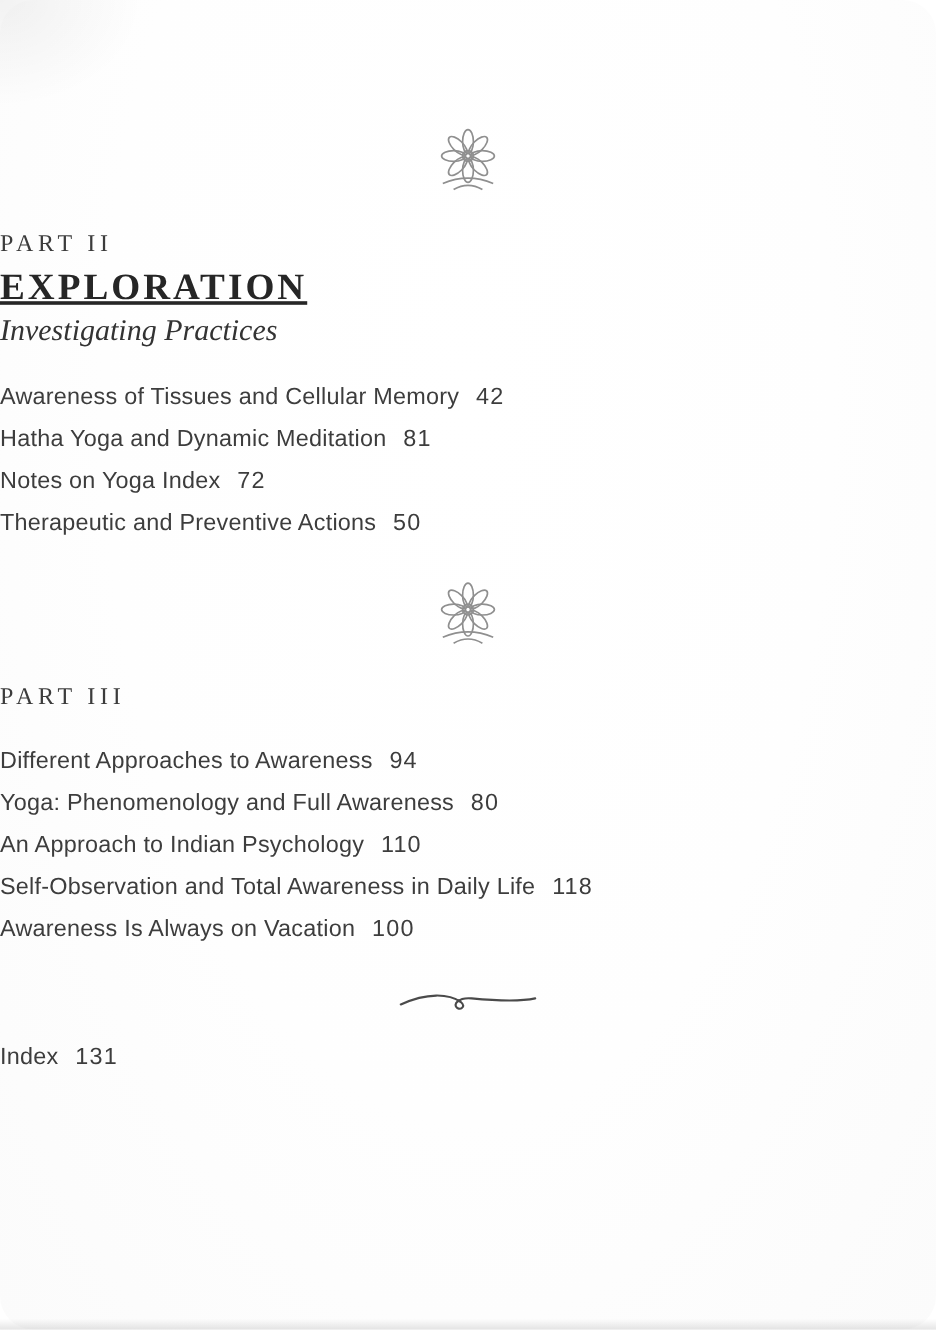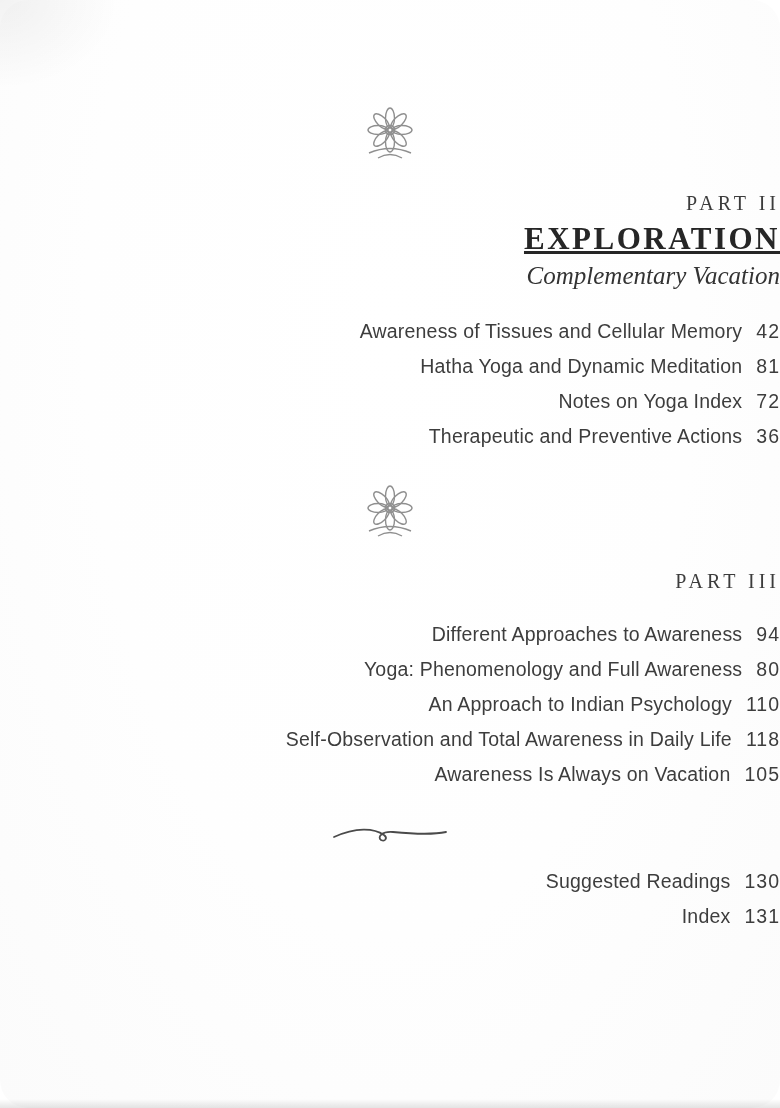--- a/index.html
+++ b/index.html
@@ -15,21 +15,21 @@
     font-family: "Liberation Sans", sans-serif;
   }
   .scan-page {
     position: relative;
     width: 780px;
     height: 1108px;
     background:
       radial-gradient(ellipse at 50% 30%, #ffffff 0%, #fefefe 55%, #fbfbfb 100%);
     box-sizing: border-box;
     padding-top: 106px;
-    text-align: right;
+    text-align: left;
     color: #3a3a3a;
     border-radius: 28px;
   }
   
   .scan-edge-bottom {
     position: absolute;
     left: 0; right: 0; bottom: 0;
     height: 9px;
     background: linear-gradient(180deg, rgba(0,0,0,0) 0%, rgba(0,0,0,0.10) 100%);
   }
@@ -69,21 +69,20 @@
   .section-subtitle {
     margin-top: 5px;
     font-family: "Liberation Serif", serif;
     font-style: italic;
     font-size: 25px;
     color: #333333;
   }
 
   .entries {
     margin-top: 24px;
-    padding-left: 20px;
   }
   .entry {
     height: 35px;
     line-height: 35px;
     font-size: 19.5px;
     color: #3d3d3d;
   }
   .entry-title {
     letter-spacing: 0.2px;
   }
@@ -135,34 +134,34 @@
           <ellipse cx="31" cy="12" rx="4.5" ry="10"></ellipse>
         </g>
       <circle cx="31" cy="24" r="4.5"></circle>
       <path d="M10 47 Q31 38 52 47"></path>
       <path d="M19 52 Q31 45 43 52"></path>
     </g>
   </svg>
 
   <div class="part-label">PART II</div>
   <div class="section-title">EXPLORATION</div>
-  <div class="section-subtitle">Complementary Vacation</div>
+  <div class="section-subtitle">Investigating Practices</div>
 
   <div class="entries">
     <div class="entry">
       <span class="entry-title">Awareness of Tissues and Cellular Memory</span><span class="entry-page">42</span>
     </div>
     <div class="entry">
       <span class="entry-title">Hatha Yoga and Dynamic Meditation</span><span class="entry-page">81</span>
     </div>
     <div class="entry">
       <span class="entry-title">Notes on Yoga Index</span><span class="entry-page">72</span>
     </div>
     <div class="entry">
-      <span class="entry-title">Therapeutic and Preventive Actions</span><span class="entry-page">36</span>
+      <span class="entry-title">Therapeutic and Preventive Actions</span><span class="entry-page">50</span>
     </div>
   </div>
 
   <svg class="ornament second" viewBox="0 0 62 58">
     <g stroke="#8f8f8f" fill="none" stroke-width="1.4">
       <g transform="rotate(0 31 24)">
           <ellipse cx="31" cy="12" rx="4.5" ry="10"></ellipse>
         </g>
       <g transform="rotate(45 31 24)">
           <ellipse cx="31" cy="12" rx="4.5" ry="10"></ellipse>
@@ -200,32 +199,29 @@
     <div class="entry">
       <span class="entry-title">Yoga: Phenomenology and Full Awareness</span><span class="entry-page">80</span>
     </div>
     <div class="entry">
       <span class="entry-title">An Approach to Indian Psychology</span><span class="entry-page">110</span>
     </div>
     <div class="entry">
       <span class="entry-title">Self-Observation and Total Awareness in Daily Life</span><span class="entry-page">118</span>
     </div>
     <div class="entry">
-      <span class="entry-title">Awareness Is Always on Vacation</span><span class="entry-page">105</span>
+      <span class="entry-title">Awareness Is Always on Vacation</span><span class="entry-page">100</span>
     </div>
   </div>
 
   <svg class="flourish" viewBox="0 0 120 22">
     <path d="M4 13 C 26 3, 44 4, 54 11 C 58 14, 55 18, 51 16 C 47 13, 52 7, 63 8 C 84 10, 102 11, 116 8" stroke="#4a4a4a" fill="none" stroke-width="1.8" stroke-linecap="round"></path>
   </svg>
 
   <div class="entries back-matter">
     <div class="entry">
-      <span class="entry-title">Suggested Readings</span><span class="entry-page">130</span>
-    </div>
-    <div class="entry">
       <span class="entry-title">Index</span><span class="entry-page">131</span>
     </div>
   </div>
 
   <div class="scan-edge-corner"></div>
   <div class="scan-edge-bottom"></div>
 </div>
 
 </body></html>

